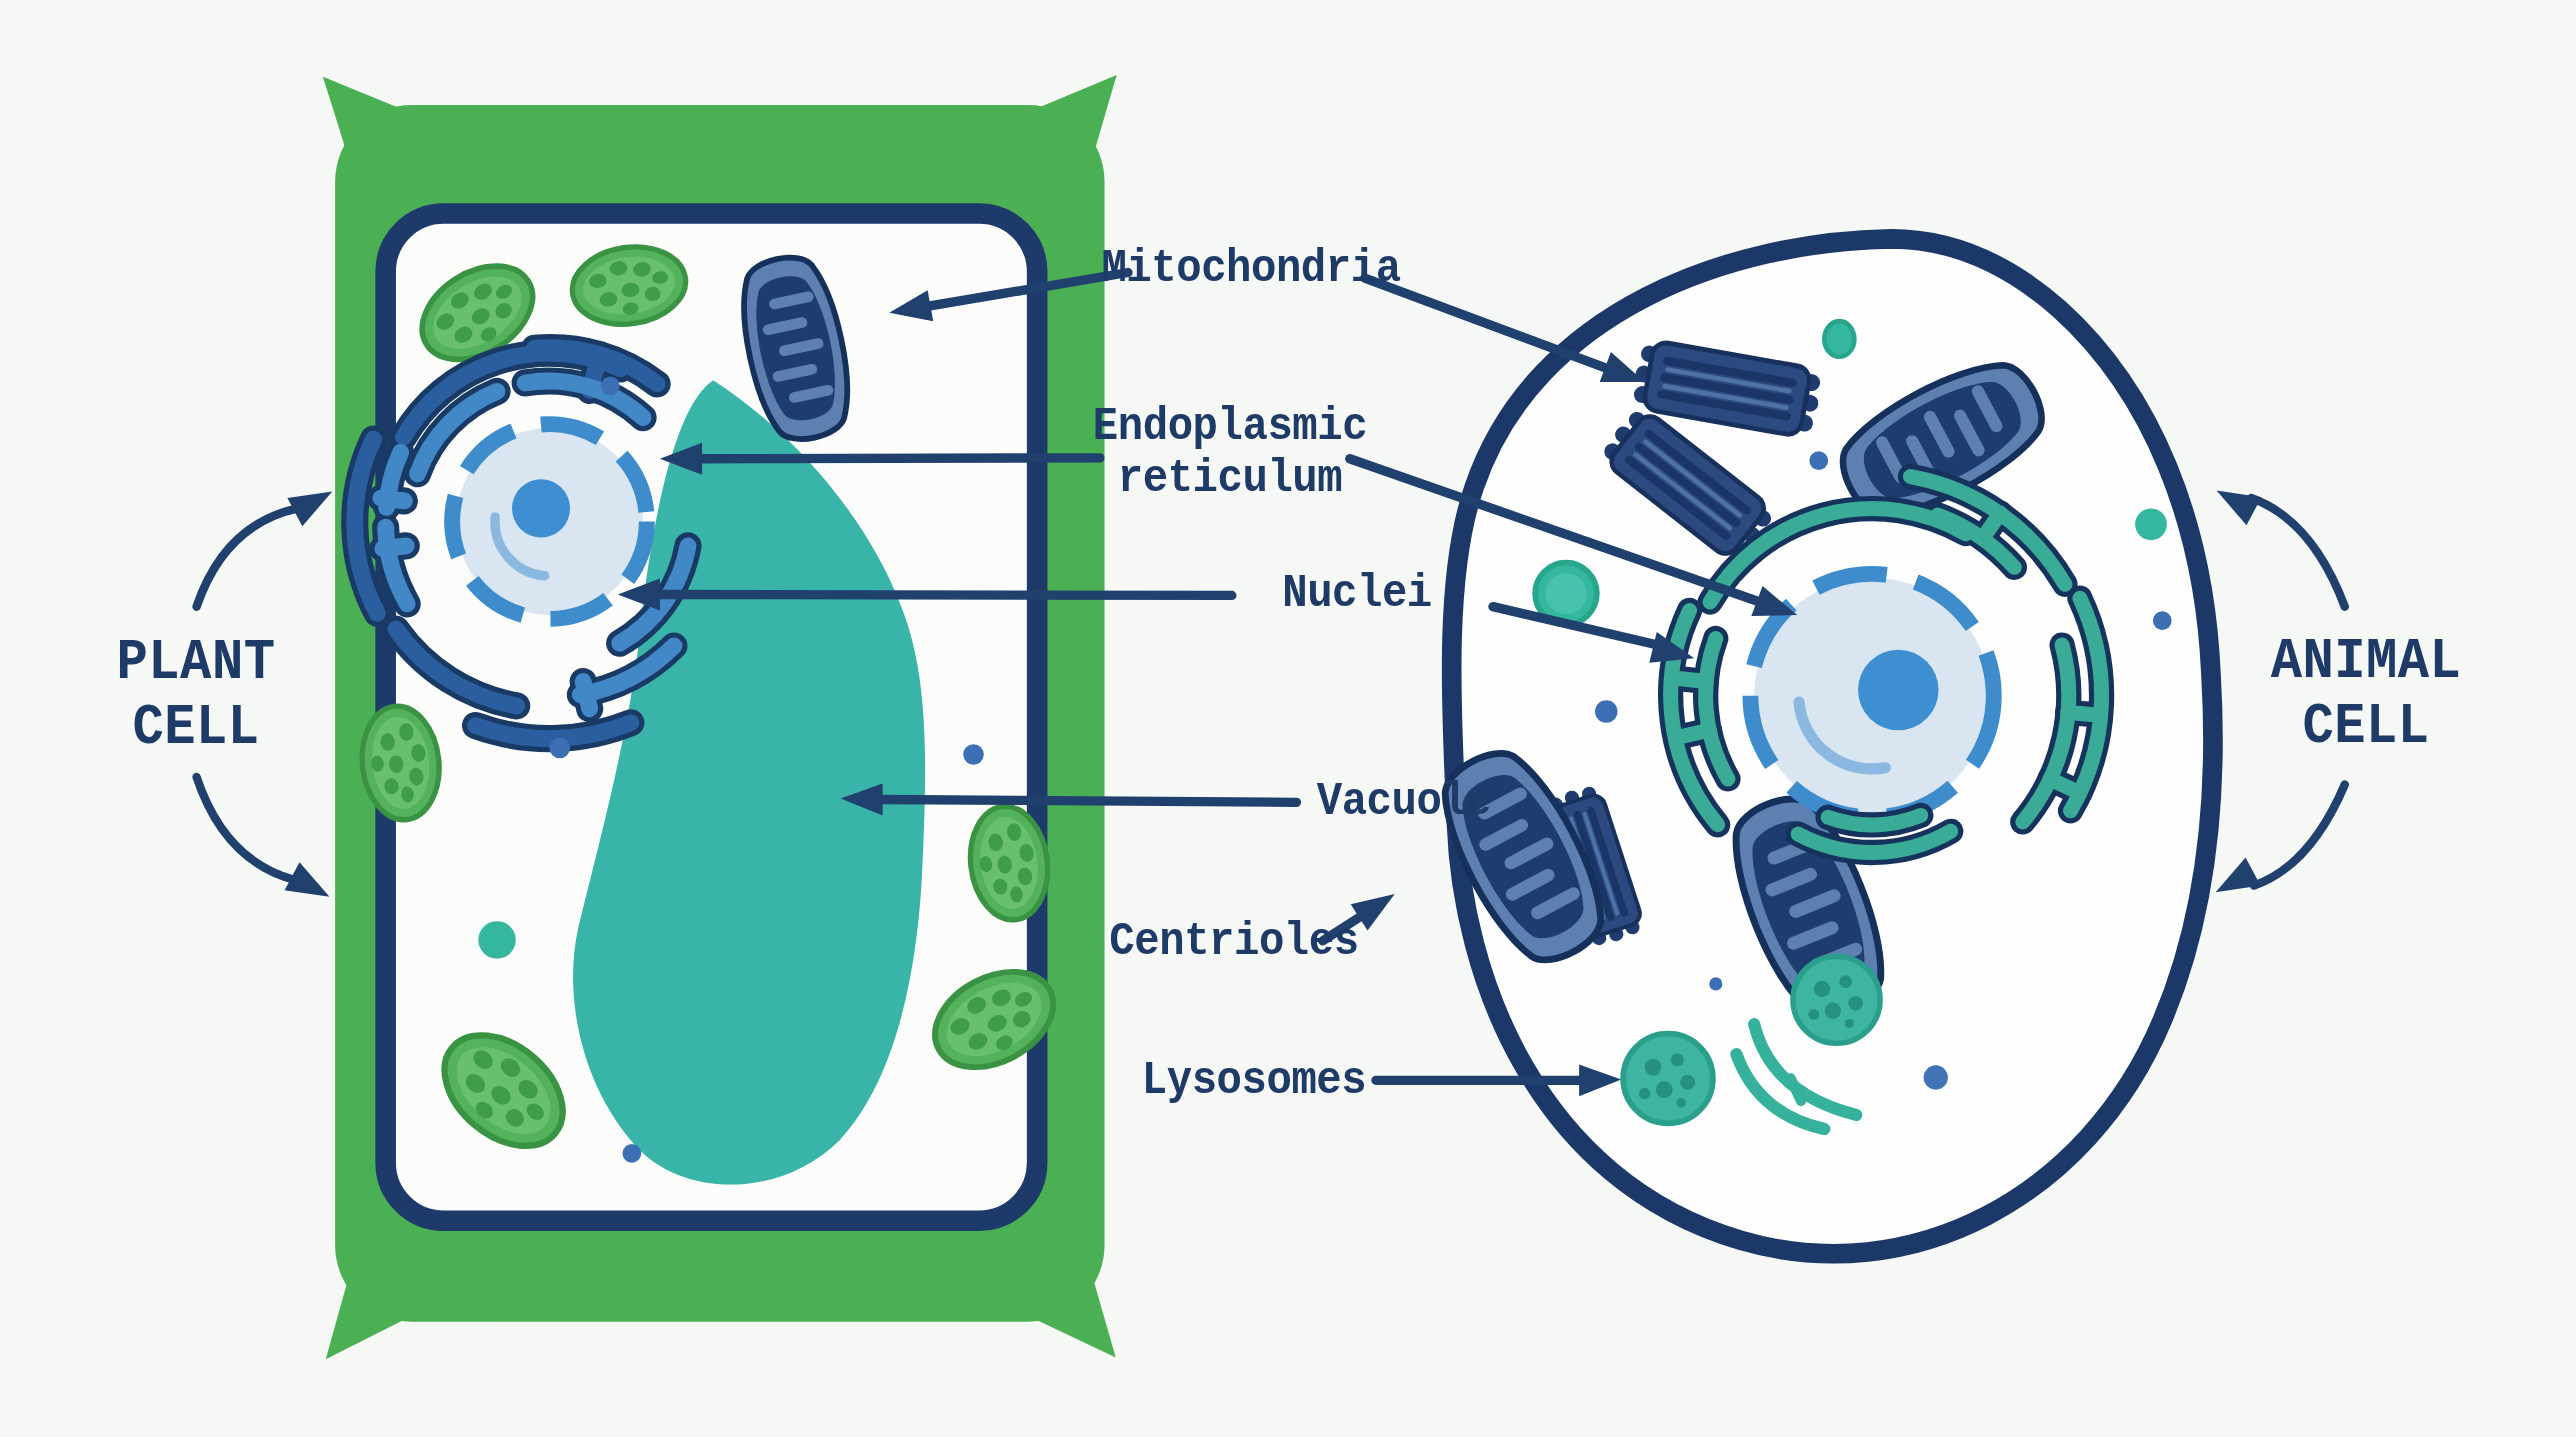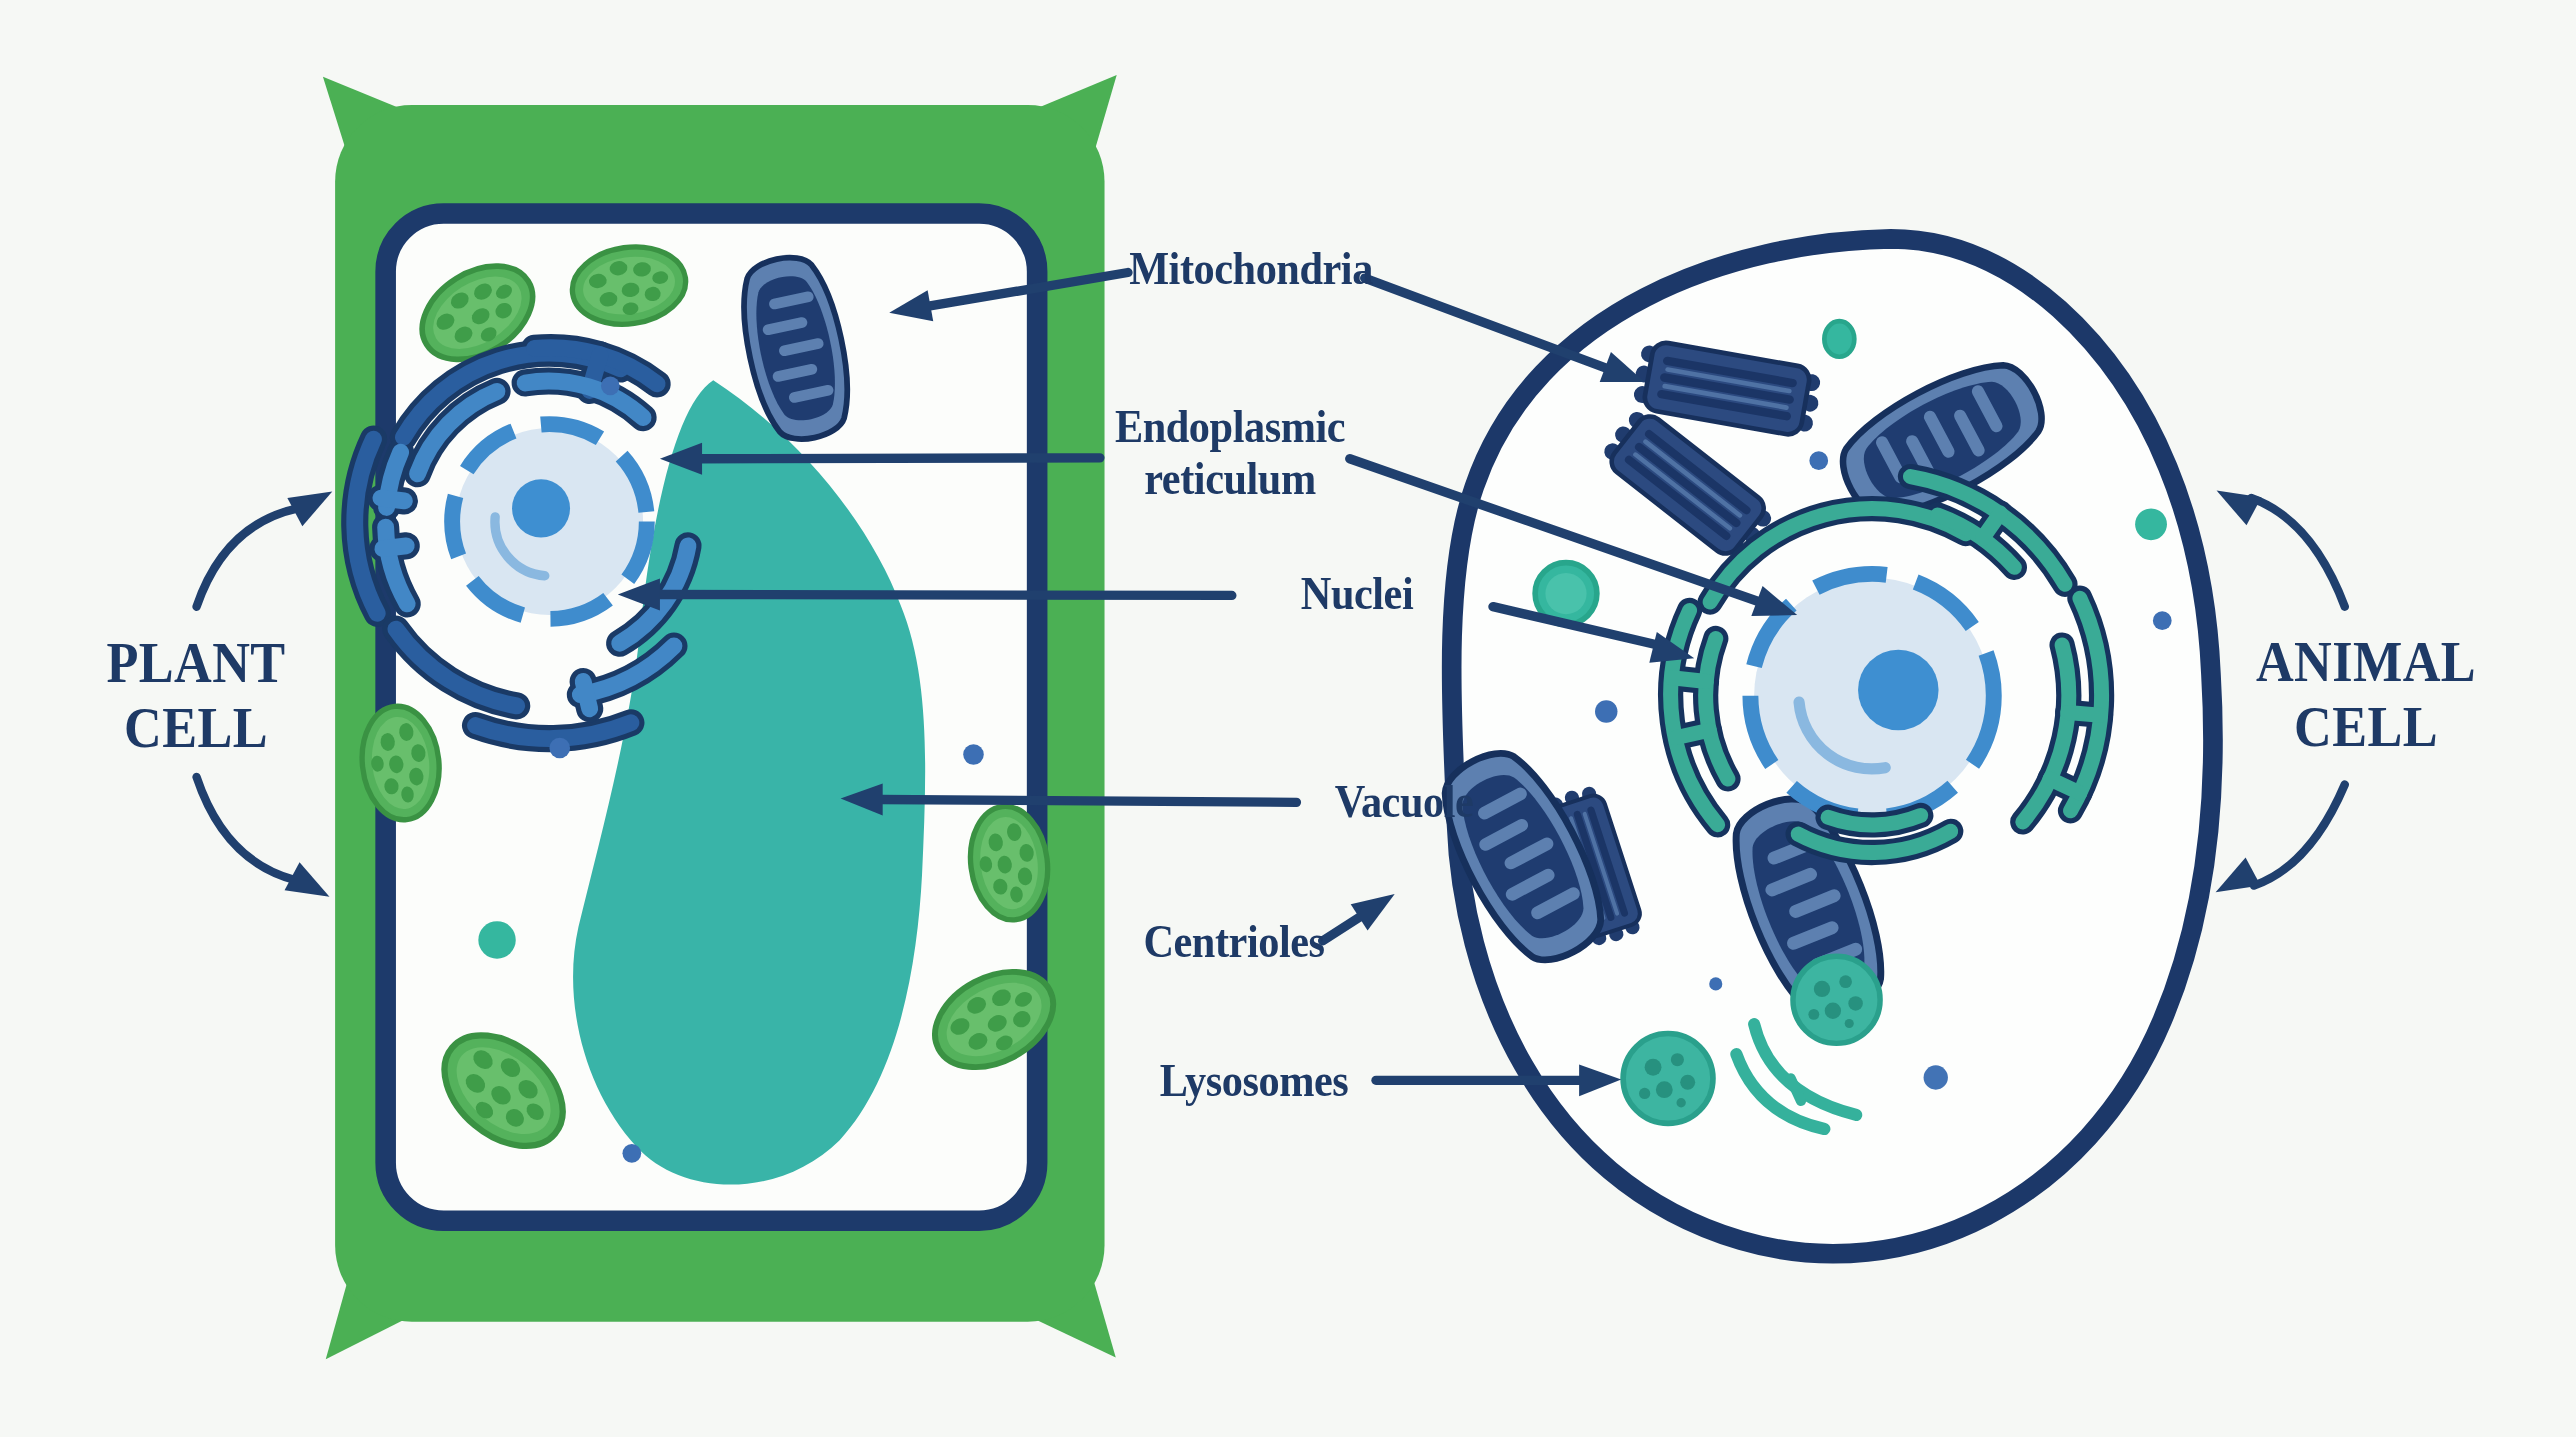--- a/index.html
+++ b/index.html
@@ -1,17 +1,17 @@
 <!DOCTYPE html>
 <html style="font-size:15px"><head>
 <meta charset="utf-8">
 <style>
   html,body{margin:0;padding:0;background:#eef1ee;}
   .stage{position:relative;width:2576px;height:1438px;background:#f6f8f5;overflow:hidden;
-         font-family:Liberation Serif, serif;}
+         font-family:Liberation Mono, monospace;}
   .stage svg{position:absolute;left:0;top:0;}
   .lbl{position:absolute;transform:translate(-50%,-50%) scaleX(.9);color:#1e3a66;font-weight:bold;
        font-size:47px;white-space:nowrap;letter-spacing:-0.5px;}
   .lbl2{text-align:center;line-height:1.1;}
   .cell-title{font-size:58px;letter-spacing:0.5px;line-height:1.12;text-align:center;}
 </style>
 </head>
 <body>
 
 <div class="stage">

